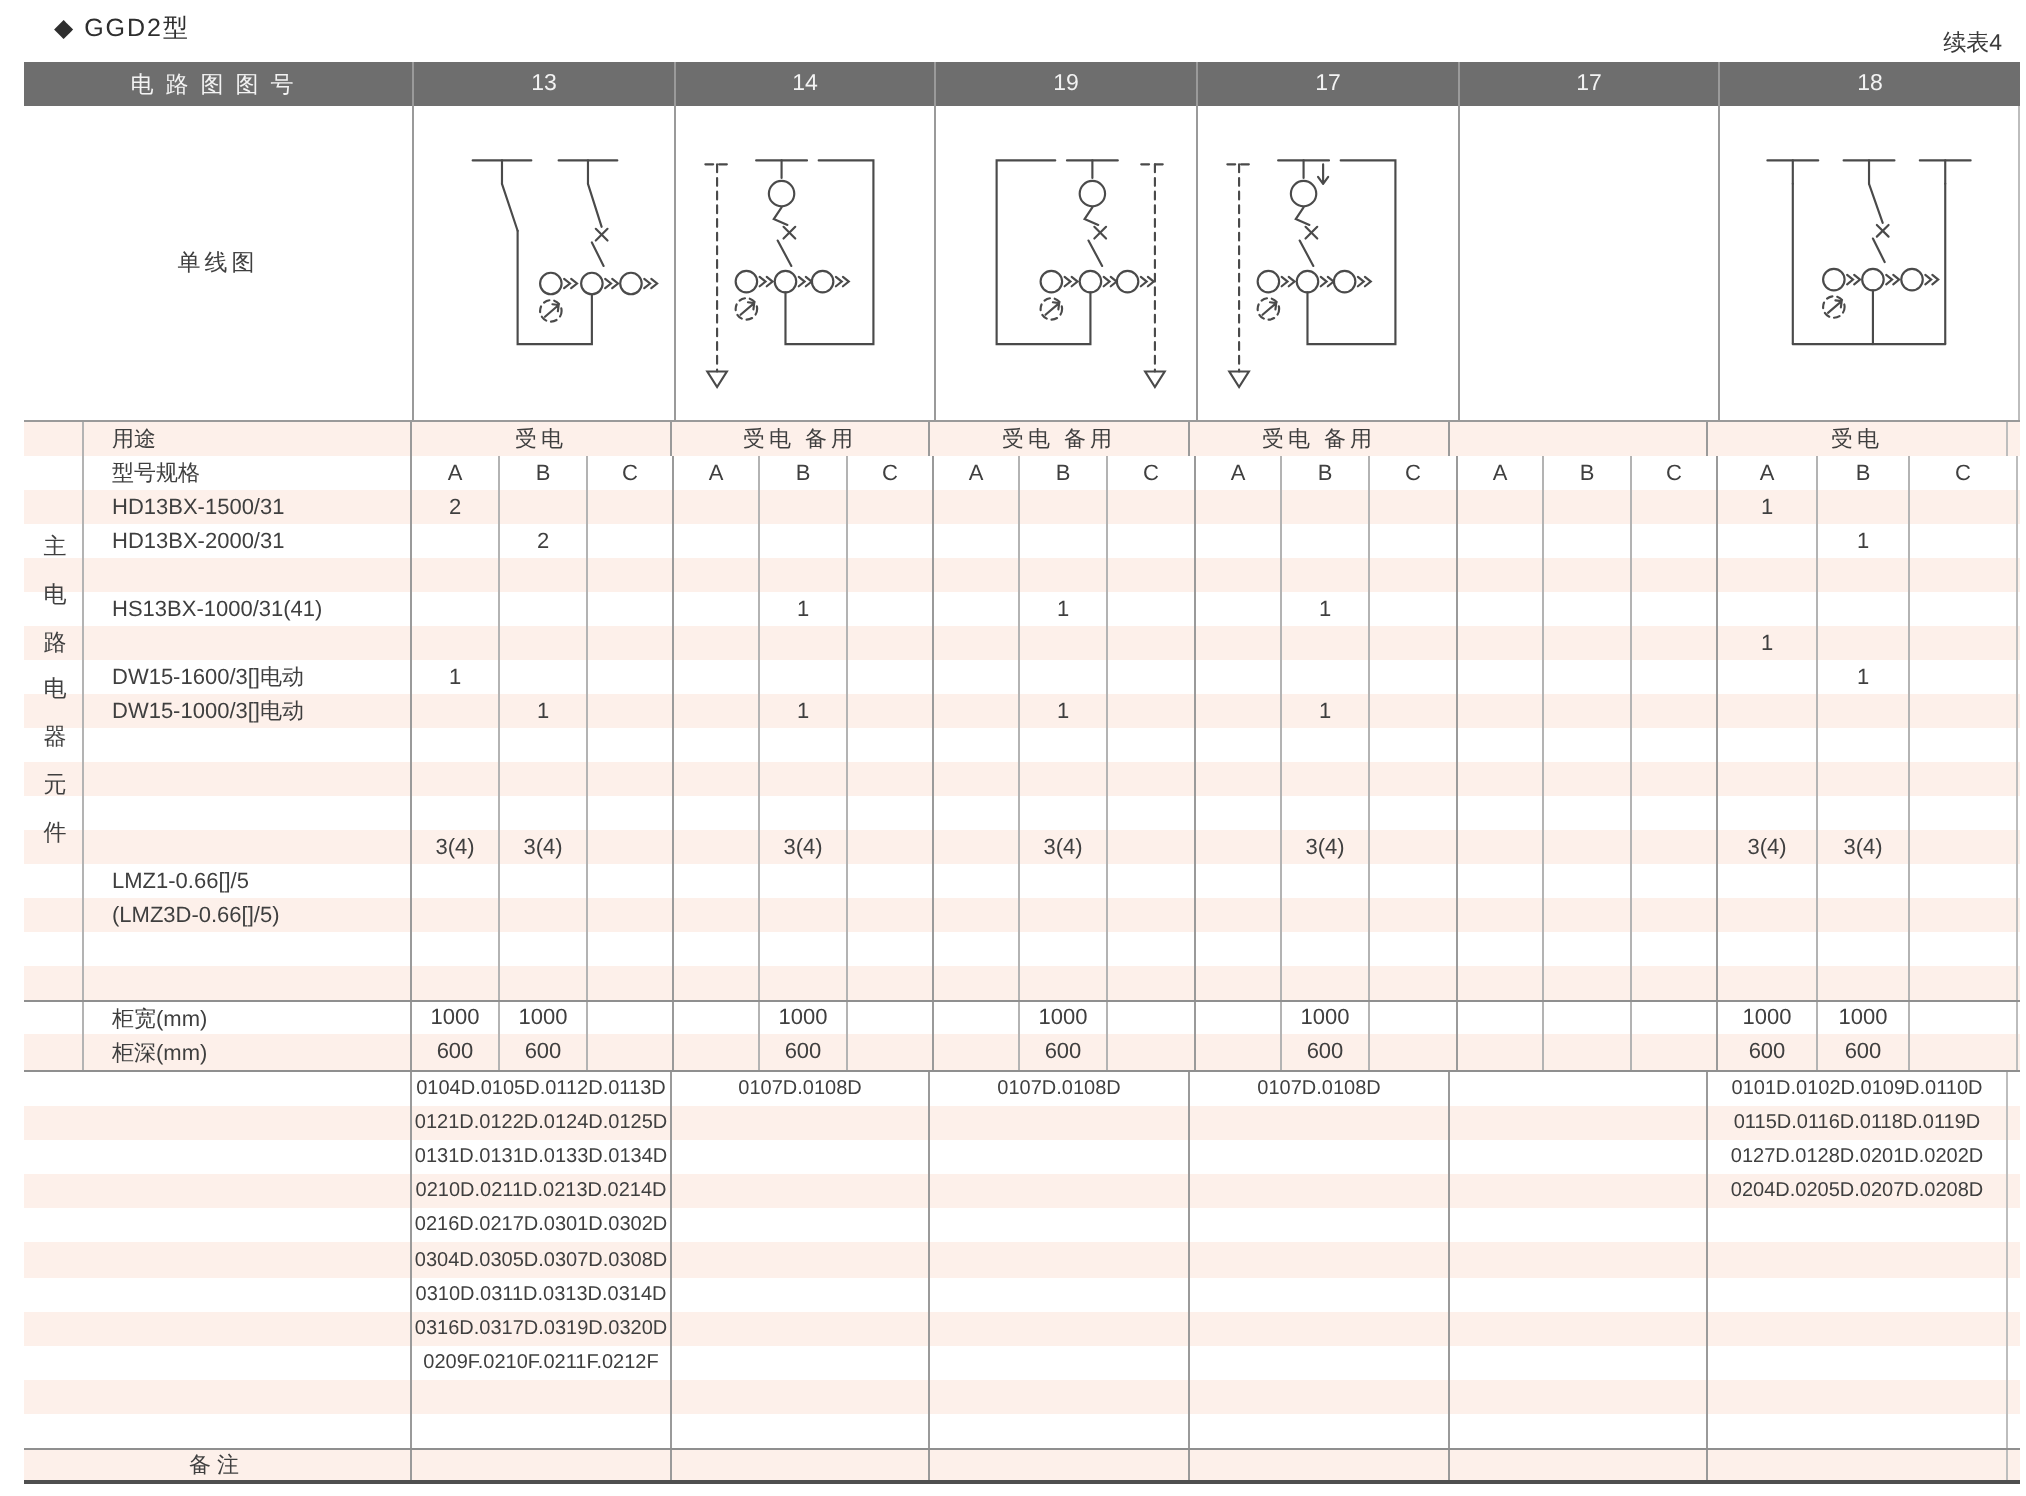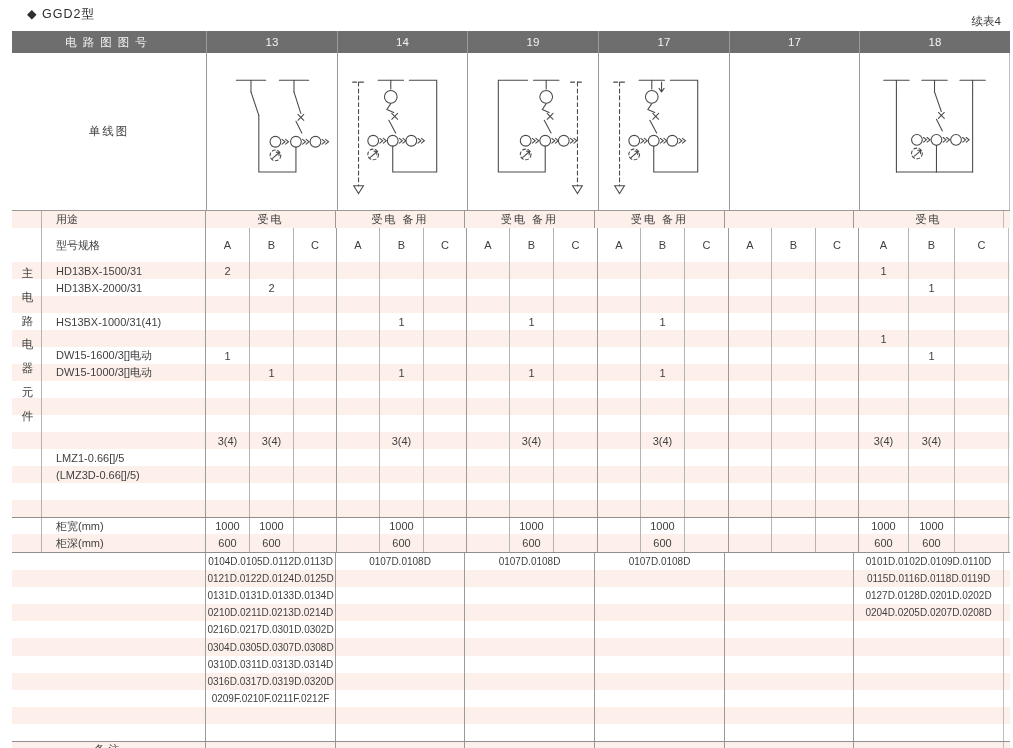--- a/index.html
+++ b/index.html
@@ -203,21 +203,21 @@
         <div class="row pink" style="height: 17px;">
           <div class="c subR" style="width: 30px;"></div>
           <div class="c labelcell mainR" style="width: 164px;">用途</div>
           <div class="c mainR usageTxt" style="width: 130px;">受电</div>
           <div class="c mainR usageTxt" style="width: 129px;">受电 备用</div>
           <div class="c mainR usageTxt" style="width: 130px;">受电 备用</div>
           <div class="c mainR usageTxt" style="width: 130px;">受电 备用</div>
           <div class="c mainR usageTxt" style="width: 129px;"></div>
           <div class="c lastR usageTxt" style="width: 150px;">受电</div>
         </div>
-        <div class="row" style="height: 34px;">
+        <div class="row" style="height: 17px;">
           <div class="c subR" style="width: 30px;"></div>
           <div class="c labelcell mainR" style="width: 164px;">型号规格</div>
           <div class="c subR" style="width: 44px;">A</div>
           <div class="c subR" style="width: 44px;">B</div>
           <div class="c mainR" style="width: 43px;">C</div>
           <div class="c subR" style="width: 43px;">A</div>
           <div class="c subR" style="width: 44px;">B</div>
           <div class="c mainR" style="width: 43px;">C</div>
           <div class="c subR" style="width: 43px;">A</div>
           <div class="c subR" style="width: 44px;">B</div>

